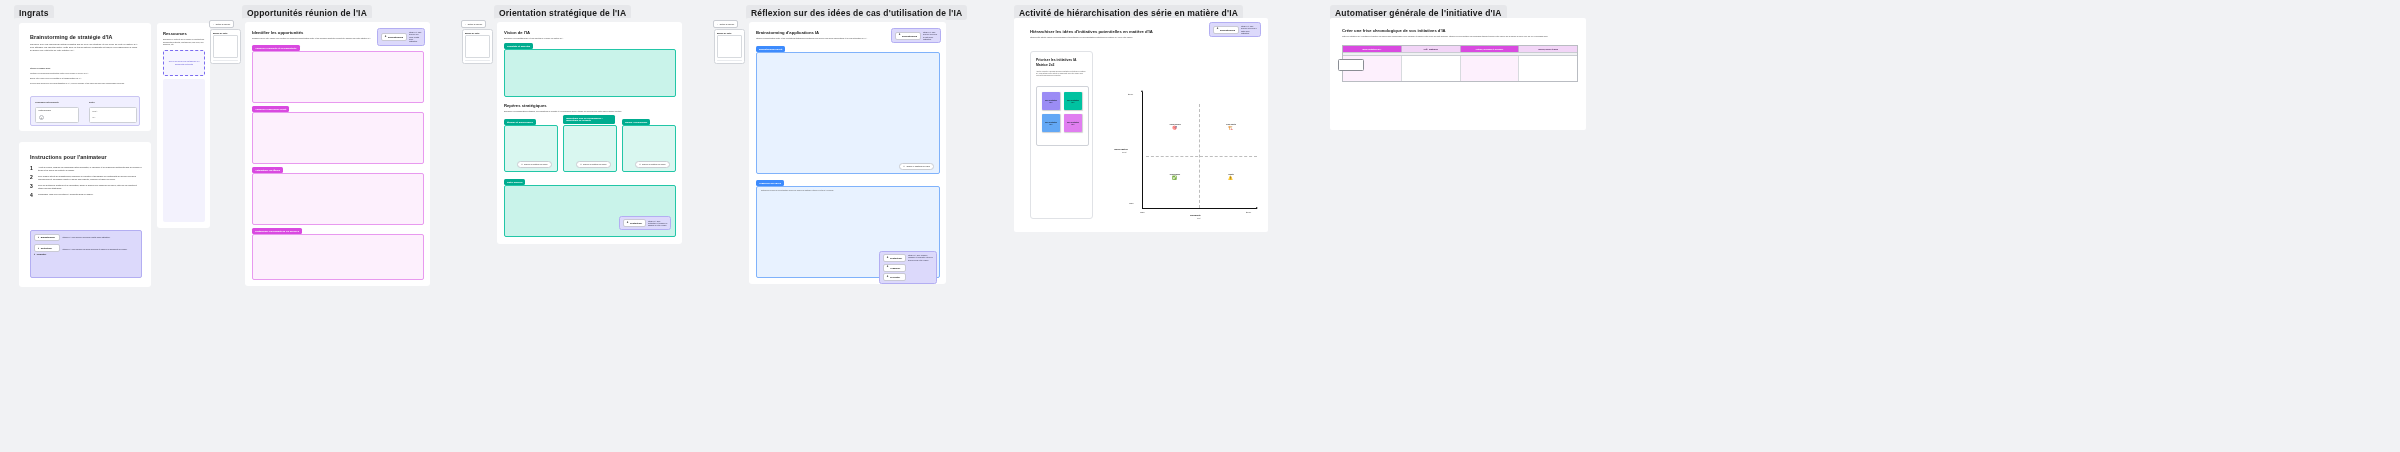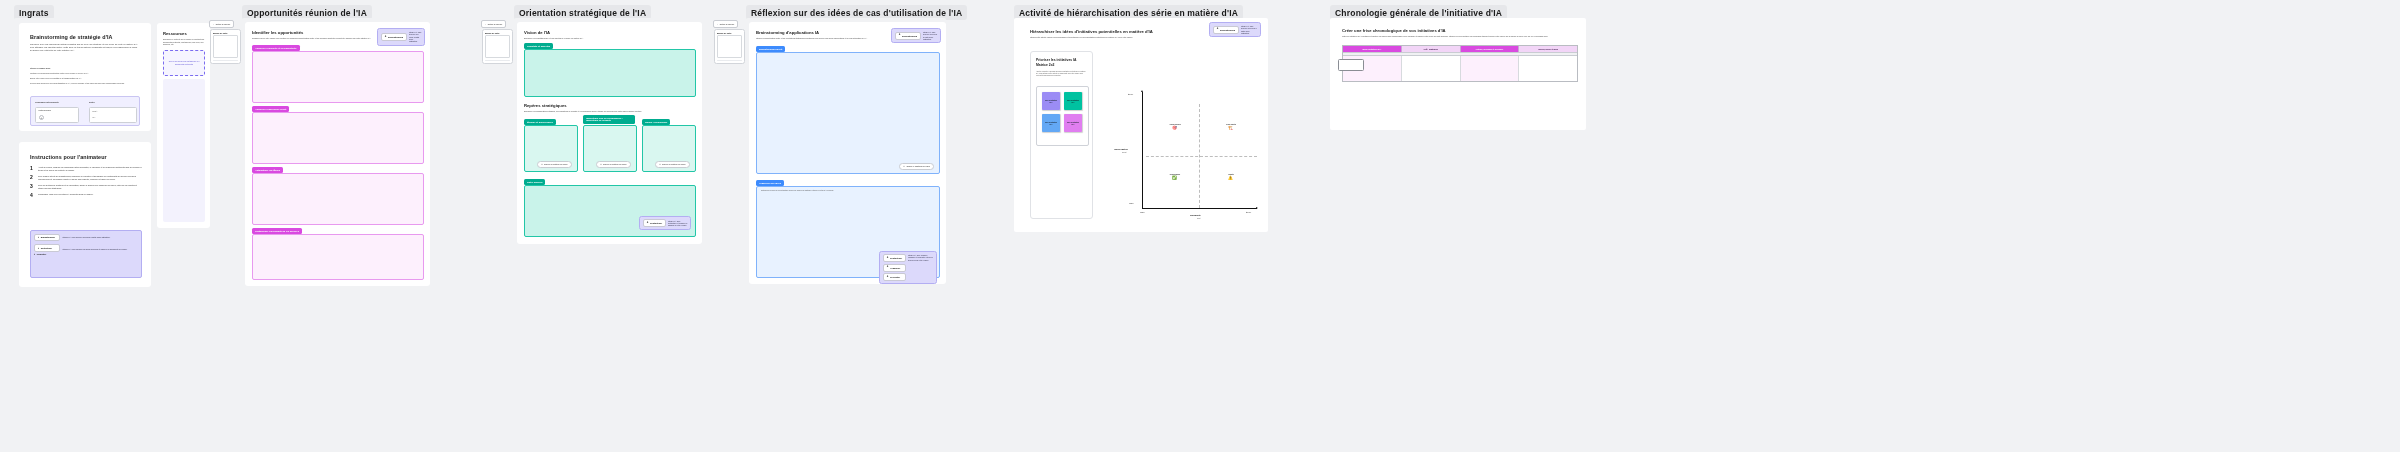--- a/index.html
+++ b/index.html
@@ -283,21 +283,21 @@
       <div class="zone magenta" style="left:7px; top:90px; width:172px; height:52px;"></div>
 
       <div class="chip magenta" style="left:7px; top:145px;">Automatiser les tâches</div>
       <div class="zone magenta" style="left:7px; top:151px; width:172px; height:52px;"></div>
 
       <div class="chip magenta" style="left:7px; top:206px;">Rentabiliser les produits ou les services</div>
       <div class="zone magenta" style="left:7px; top:212px; width:172px; height:46px;"></div>
     </div>
   </div>
 
-  <div class="frame" style="left:514px; top:18px; width:188px; height:228px;">
+  <div class="frame" style="left:494px; top:18px; width:188px; height:228px;">
     <div class="frame-title">Orientation stratégique de l'IA</div>
     <div class="frame-body" style="background:#f1f2f4;"></div>
 
     <div class="nav-pill" style="left:-33px; top:2px;">
       <span>⌂</span>
       <span>Retour à l'accueil</span>
     </div>
     <div class="tmpl" style="left:-32px; top:11px; width:31px;">
       <div class="tmpl-label">Banque de sortie</div>
       <div class="tmpl-box"></div>
@@ -469,21 +469,21 @@
         <div class="quad-emoji">✅</div>
       </div>
       <div class="quad" style="left:104px; top:83px; width:34px;">
         <div class="quad-name">Ingrats</div>
         <div class="quad-emoji">⚠️</div>
       </div>
     </div>
   </div>
 
   <div class="frame" style="left:1330px; top:18px; width:256px; height:112px;">
-    <div class="frame-title">Chronologie générale de l'initiative d'IA</div>
+    <div class="frame-title">Automatiser générale de l'initiative d'IA</div>
     <div class="frame-body"></div>
 
     <div class="h2" style="position:absolute;left:12px;top:10px;">Créer une frise chronologique de vos initiatives d'IA</div>
     <div class="tiny" style="position:absolute;left:12px;top:17px;width:236px;">Listez les initiatives d'IA prioritaires et ajoutez-les dans la frise chronologique pour visualiser et planifier votre feuille de route générale. Utilisez-les pour identifier les principales étapes et aligner votre équipe sur la marche à suivre pour les 3 à 6 prochains mois.</div>
 
     <div class="tl" style="left:12px; top:27px; width:236px; height:37px;">
       <div class="tl-head">
         <div class="th" style="background:#d94ae0;color:#fff;">Idées d'initiatives d'IA</div>
         <div class="th" style="background:#f2d5f7;">Août - septembre</div>
         <div class="th" style="background:#d94ae0;color:#fff;">Octobre, novembre et décembre</div>

